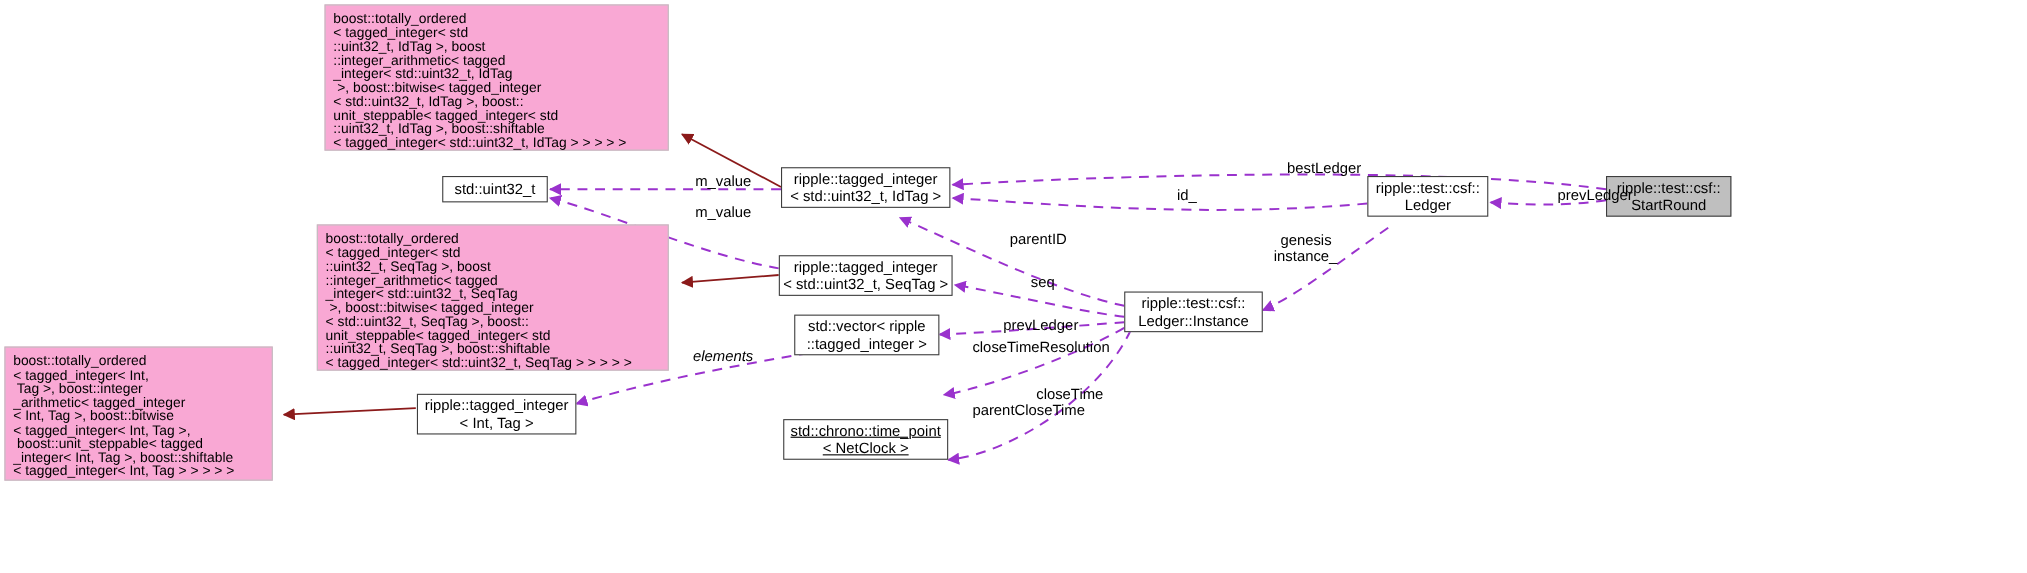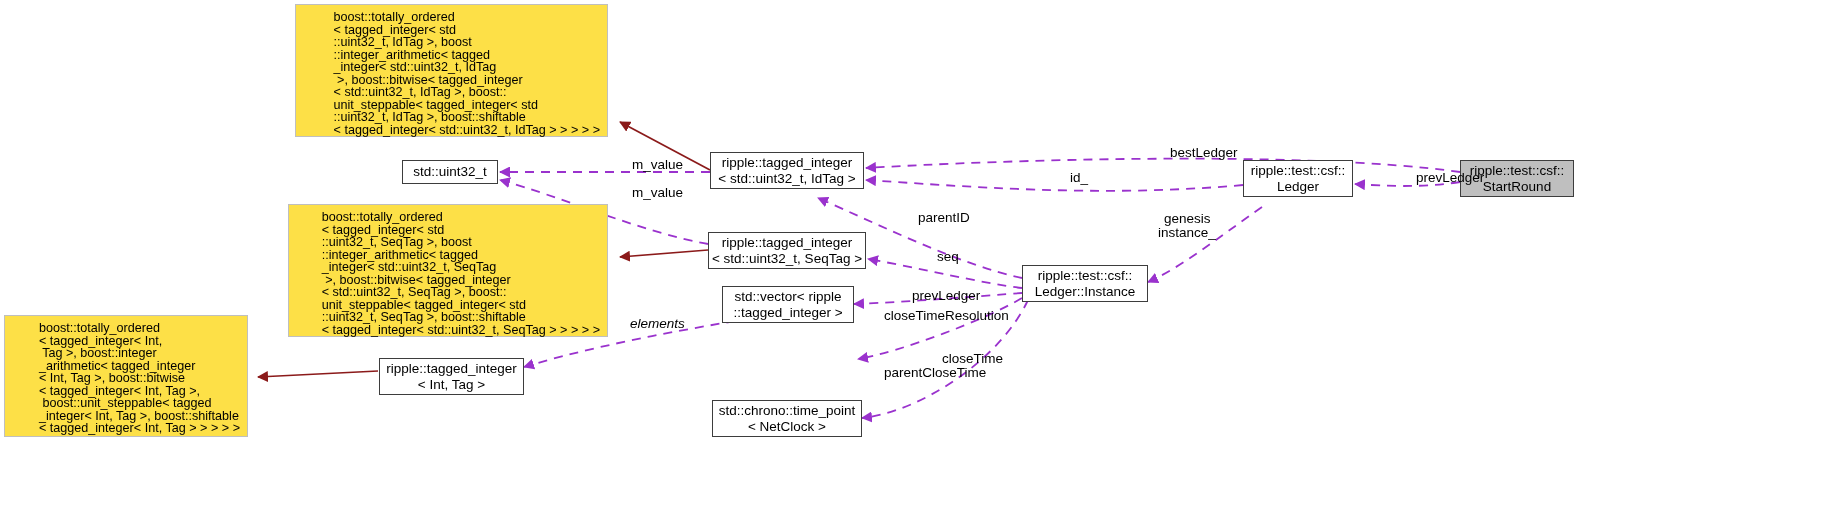--- a/index.html
+++ b/index.html
@@ -37,23 +37,23 @@
     font-size: 13.5px;
     line-height: 15.5px;
     white-space: pre;
     z-index: 3;
   }
   .node.solid {
     border: 1.5px solid #3d3d3d;
   }
   .node.template {
     border: 1px solid #bfbfbf;
-    background: #fde047;
+    background: #f9a8d4;
     text-align: left;
-    justify-content: flex-end;
+    justify-content: flex-start;
     align-items: flex-start;
     padding: 6px 7px 5px 7px;
     line-height: 12.5px;
     font-size: 12.6px;
   }
   .node.current {
     background: #bfbfbf;
     border: 1.5px solid #3d3d3d;
   }
   .node .txt {
@@ -176,21 +176,21 @@
     <span class="txt">ripple::tagged_integer
 &lt; Int, Tag &gt;</span>
   </div>
 
   <div class="node solid" style="left:722px; top:286px; width:132px; height:37px;">
     <span class="txt">std::vector&lt; ripple
 ::tagged_integer &gt;</span>
   </div>
 
 
-  <div class="node solid" style="left:712px; top:400px; width:150px; height:37px;">
+  <div class="node solid" style="left:712px; top:381px; width:150px; height:37px;text-decoration:underline;">
     <span class="txt">std::chrono::time_point
 &lt; NetClock &gt;</span>
   </div>
 
   <div class="node solid" style="left:1022px; top:265px; width:126px; height:37px;">
     <span class="txt">ripple::test::csf::
 Ledger::Instance</span>
   </div>
 
   <div class="node solid" style="left:1243px; top:160px; width:110px; height:37px;">

